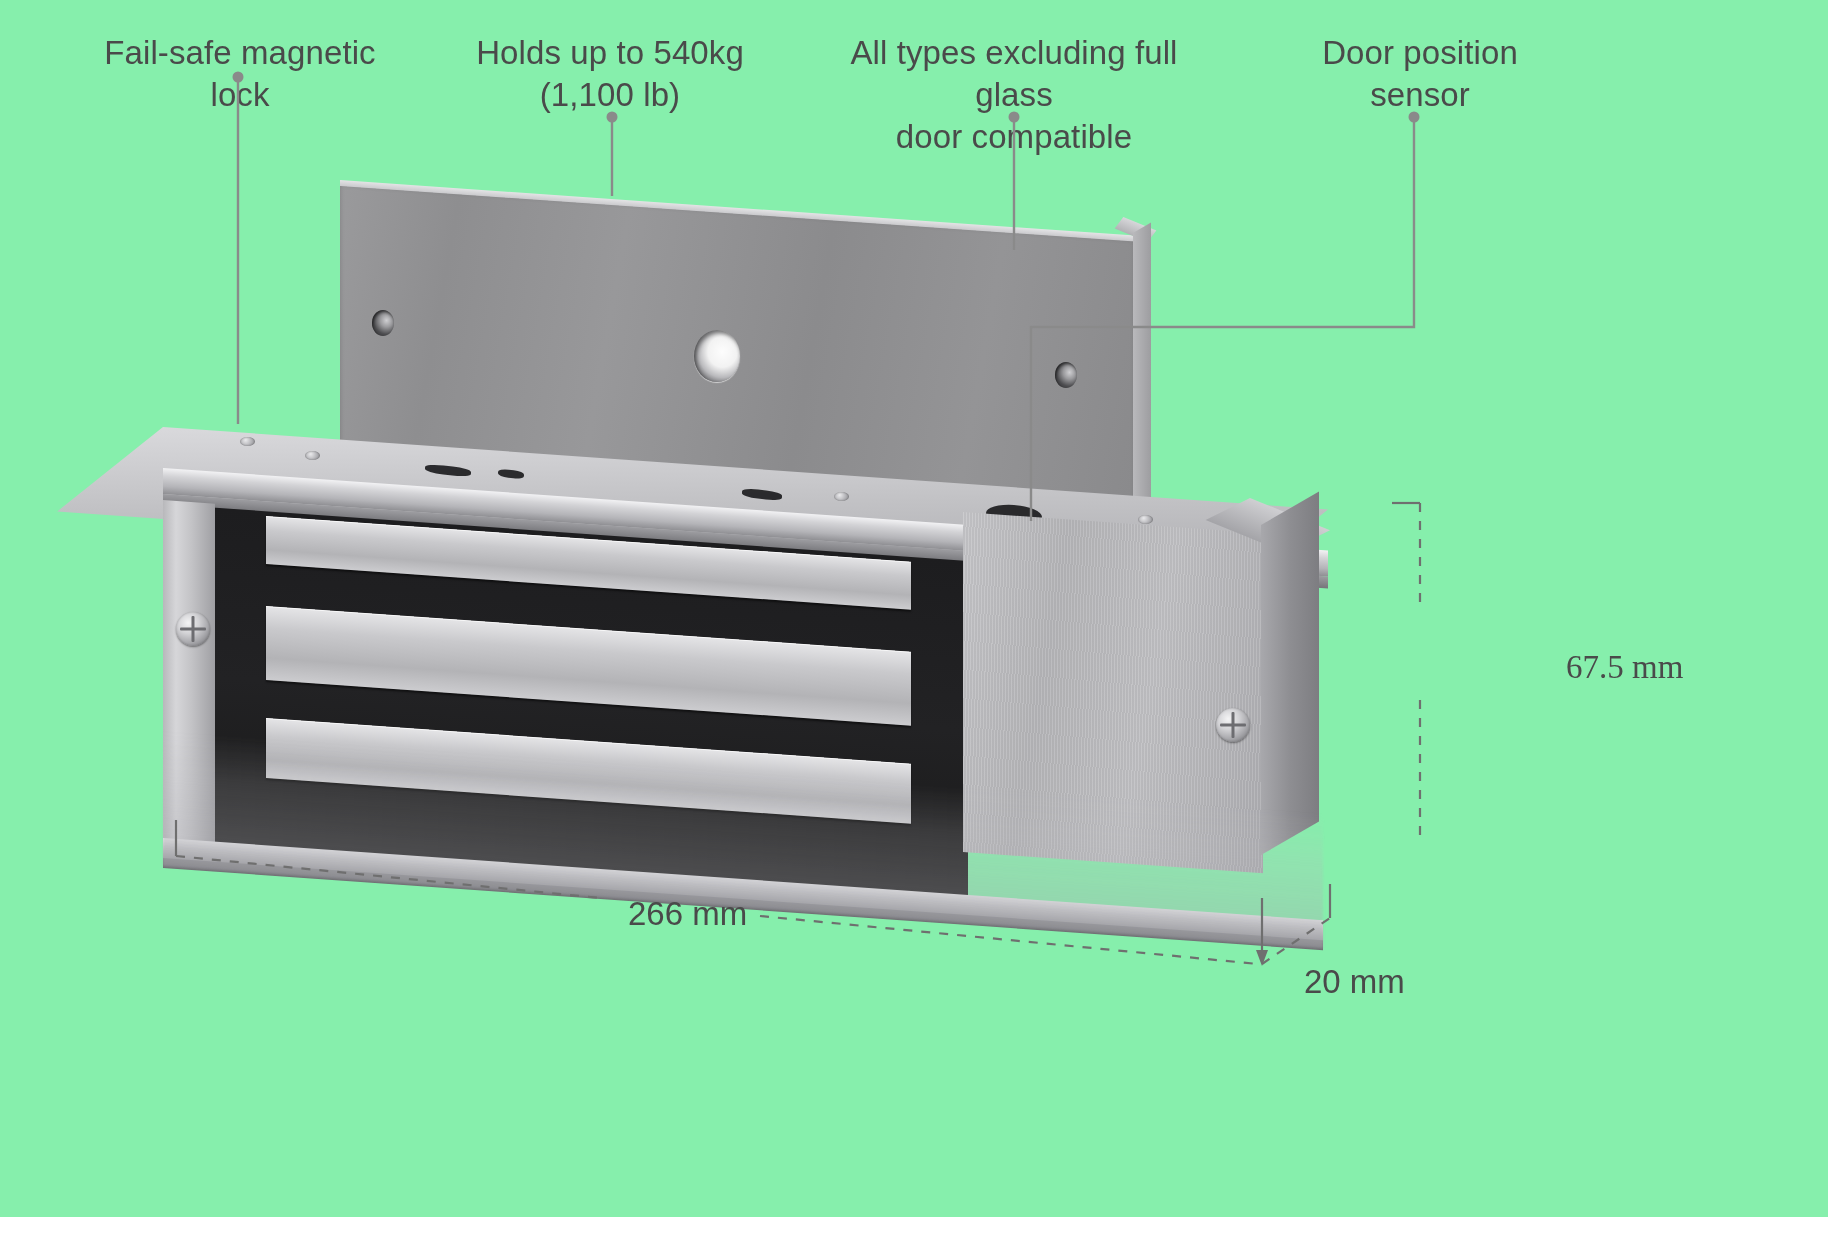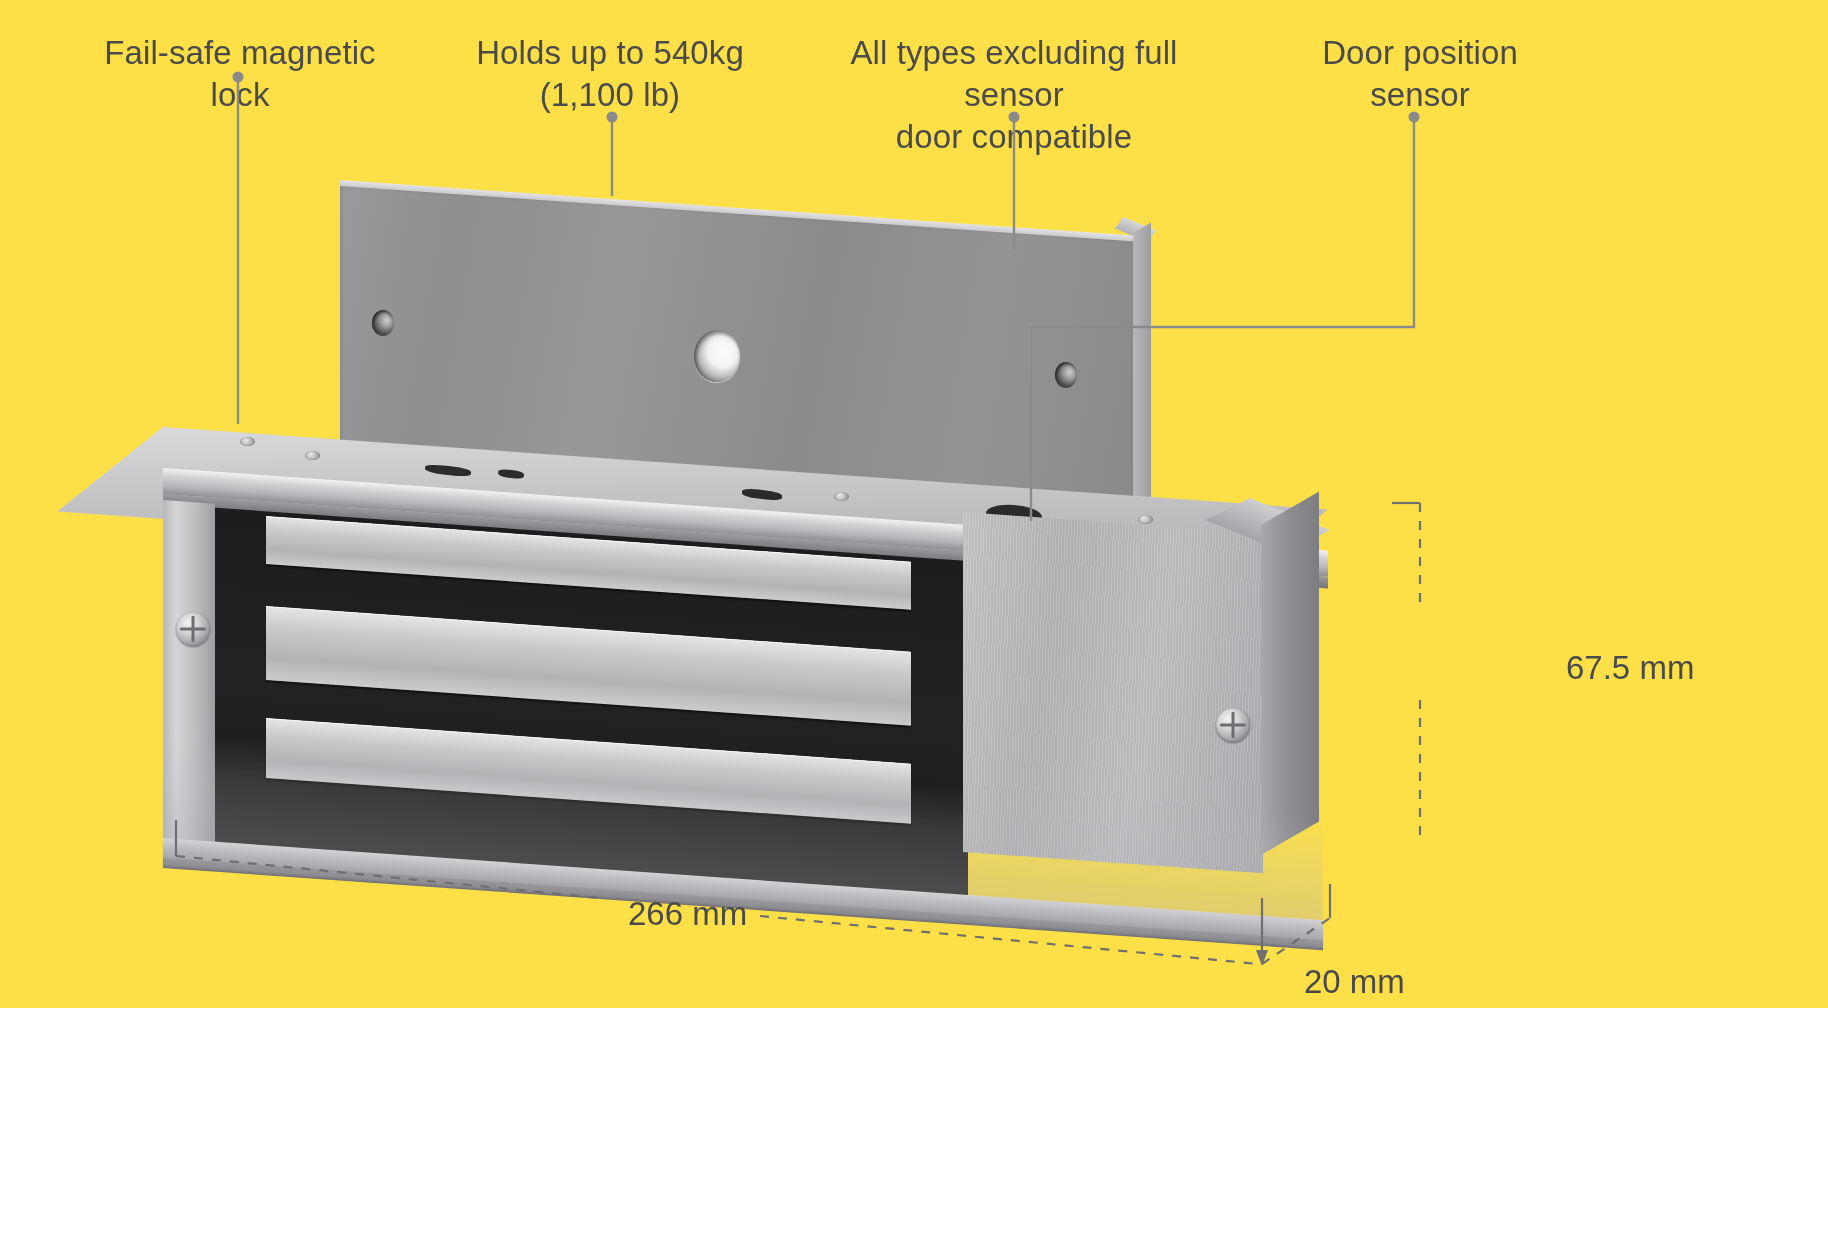--- a/index.html
+++ b/index.html
@@ -8,22 +8,22 @@
     padding: 0;
     background: #ffffff;
   }
   body {
     font-family: "Liberation Sans", sans-serif;
     -webkit-font-smoothing: antialiased;
   }
   #stage {
     position: relative;
     width: 1828px;
-    height: 1008px;
-    background: #fde047;
+    height: 1217px;
+    background: #86efac;
     overflow: hidden;
   }
 
   
   .callout-label {
     position: absolute;
     color: #4a4a4a;
     font-size: 33px;
     line-height: 1.28;
     text-align: center;
@@ -332,27 +332,27 @@
     <div class="body-bottom-rail2"></div>
 
     <div class="reflection"></div>
   </div>
 
   <div class="callout-label" style="left:90px; top:32px; width:300px;">Fail-safe magnetic lock</div>
 
   <div class="callout-label" style="left:460px; top:32px; width:300px;">Holds up to 540kg
 (1,100 lb)</div>
 
-  <div class="callout-label" style="left:810px; top:32px; width:408px;">All types excluding full sensor
+  <div class="callout-label" style="left:810px; top:32px; width:408px;">All types excluding full glass
 door compatible</div>
 
   <div class="callout-label" style="left:1270px; top:32px; width:300px;">Door position
 sensor</div>
 
-  <div class="dim-label" style="left:1566px; top:648px;">67.5 mm</div>
+  <div class="dim-label" style="left:1566px; top:648px;font-family:Liberation Serif, serif;">67.5 mm</div>
 
   <div class="dim-label" style="left:628px; top:894px;">266 mm</div>
 
   <div class="dim-label" style="left:1304px; top:962px;">20 mm</div>
 
   <svg id="overlay" viewBox="0 0 1828 1245">
     <g stroke="#8a8a8a" stroke-width="2.4" fill="none" stroke-linecap="butt">
       <polyline points="238,77 238,424"></polyline>
       <polyline points="612,117 612,196"></polyline>
       <polyline points="1014,117 1014,250"></polyline>

